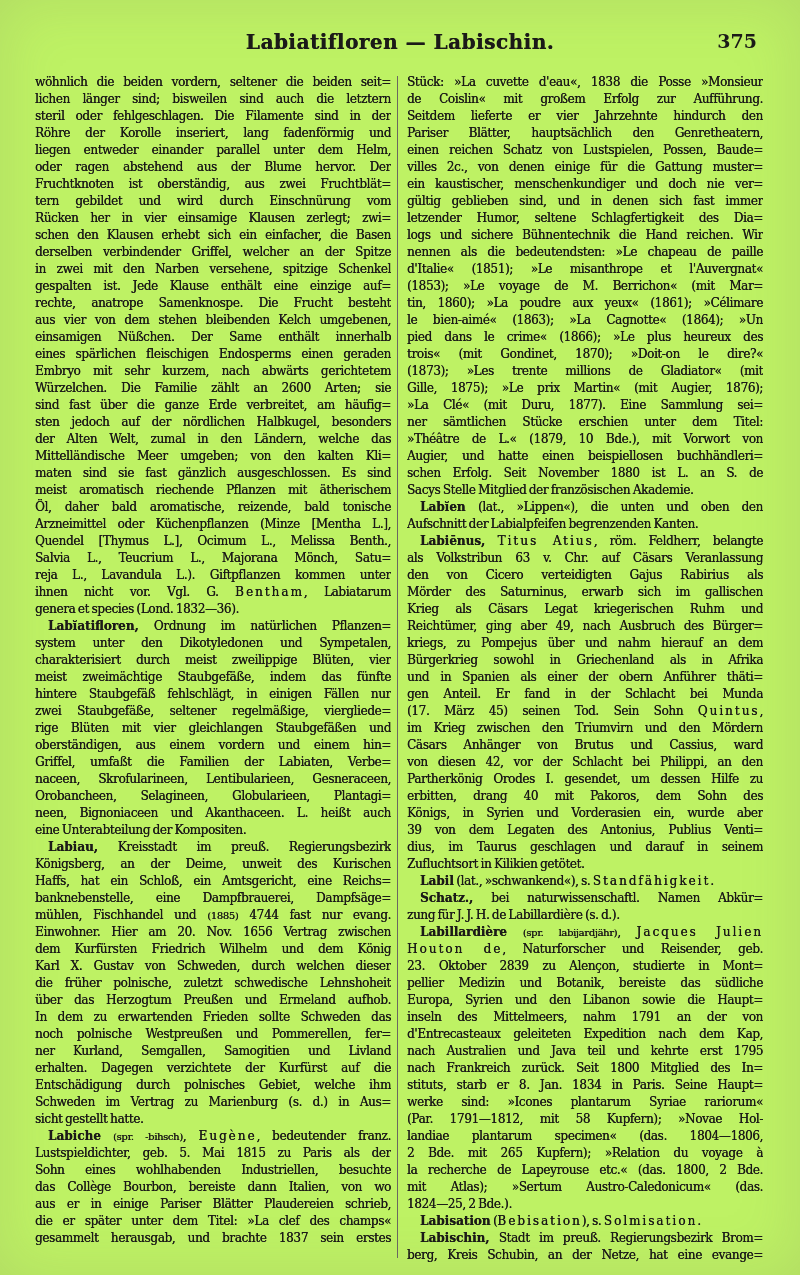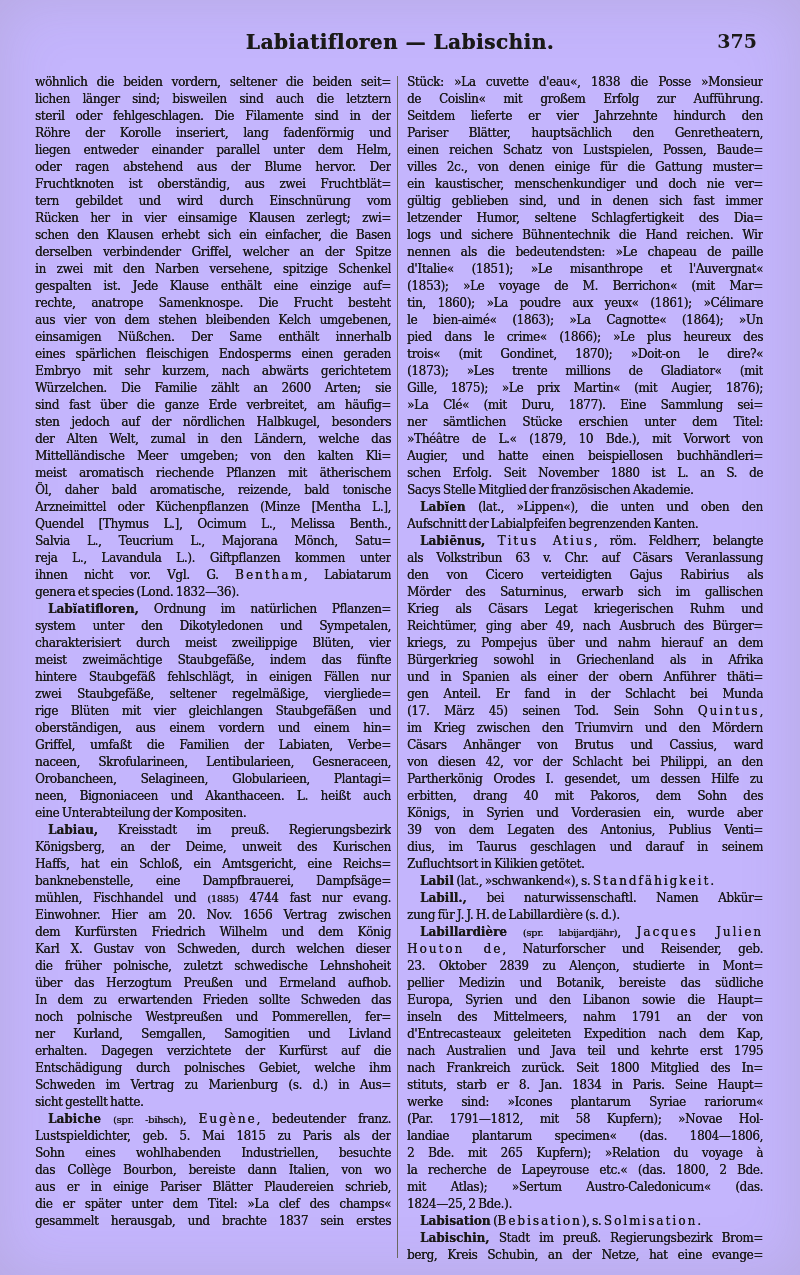--- a/index.html
+++ b/index.html
@@ -1,20 +1,20 @@
 <!DOCTYPE html>
 <html><head>
 <meta charset="utf-8">
 <style>
   html, body { margin: 0; padding: 0; }
   .page {
     position: relative;
     width: 800px;
     height: 1275px;
-    background: #c4b5fd;
+    background: #bef264;
     box-shadow: inset 0 0 60px rgba(120,115,100,0.18);
     font-family: "DejaVu Serif", "Liberation Serif", serif;
     color: #1b1a18;
     overflow: hidden;
   }
   .header {
     position: relative;
     height: 30px;
     padding-top: 30px;
   }
@@ -90,20 +90,21 @@
         <div class="line">rechte, anatrope Samenknospe. Die Frucht besteht</div>
         <div class="line">aus vier von dem stehen bleibenden Kelch umgebenen,</div>
         <div class="line">einsamigen Nüßchen. Der Same enthält innerhalb</div>
         <div class="line">eines spärlichen fleischigen Endosperms einen geraden</div>
         <div class="line">Embryo mit sehr kurzem, nach abwärts gerichtetem</div>
         <div class="line">Würzelchen. Die Familie zählt an 2600 Arten; sie</div>
         <div class="line">sind fast über die ganze Erde verbreitet, am häufig=</div>
         <div class="line">sten jedoch auf der nördlichen Halbkugel, besonders</div>
         <div class="line">der Alten Welt, zumal in den Ländern, welche das</div>
         <div class="line">Mittelländische Meer umgeben; von den kalten Kli=</div>
+        <div class="line">maten sind sie fast gänzlich ausgeschlossen. Es sind</div>
         <div class="line">meist aromatisch riechende Pflanzen mit ätherischem</div>
         <div class="line">Öl, daher bald aromatische, reizende, bald tonische</div>
         <div class="line">Arzneimittel oder Küchenpflanzen (Minze [Mentha L.],</div>
         <div class="line">Quendel [Thymus L.], Ocimum L., Melissa Benth.,</div>
         <div class="line">Salvia L., Teucrium L., Majorana Mönch, Satu=</div>
         <div class="line">reja L., Lavandula L.). Giftpflanzen kommen unter</div>
         <div class="line">ihnen nicht vor. Vgl. G. <span class="sp">Bentham</span>, Labiatarum</div>
         <div class="line endline">genera et species (Lond. 1832—36).</div>
         <div class="line indent"><b class="hw">Labĭatifloren,</b> Ordnung im natürlichen Pflanzen=</div>
         <div class="line">system unter den Dikotyledonen und Sympetalen,</div>
@@ -186,21 +187,21 @@
         <div class="line">im Krieg zwischen den Triumvirn und den Mördern</div>
         <div class="line">Cäsars Anhänger von Brutus und Cassius, ward</div>
         <div class="line">von diesen 42, vor der Schlacht bei Philippi, an den</div>
         <div class="line">Partherkönig Orodes I. gesendet, um dessen Hilfe zu</div>
         <div class="line">erbitten, drang 40 mit Pakoros, dem Sohn des</div>
         <div class="line">Königs, in Syrien und Vorderasien ein, wurde aber</div>
         <div class="line">39 von dem Legaten des Antonius, Publius Venti=</div>
         <div class="line">dius, im Taurus geschlagen und darauf in seinem</div>
         <div class="line endline">Zufluchtsort in Kilikien getötet.</div>
         <div class="line indent endline"><b class="hw">Labil</b> (lat., »schwankend«), s. <span class="sp">Standfähigkeit</span>.</div>
-        <div class="line indent"><b class="hw">Labill.,</b> bei naturwissenschaftl. Namen Abkür=</div>
+        <div class="line indent"><b class="hw">Schatz.,</b> bei naturwissenschaftl. Namen Abkür=</div>
         <div class="line endline">zung für J. J. H. de Labillardière (s. d.).</div>
         <div class="line indent"><b class="hw">Labillardière</b> <span class="small">(spr. labijardjähr)</span>, <span class="sp">Jacques Julien</span></div>
         <div class="line"><span class="sp">Houton de</span>, Naturforscher und Reisender, geb.</div>
         <div class="line">23. Oktober 2839 zu Alençon, studierte in Mont=</div>
         <div class="line">pellier Medizin und Botanik, bereiste das südliche</div>
         <div class="line">Europa, Syrien und den Libanon sowie die Haupt=</div>
         <div class="line">inseln des Mittelmeers, nahm 1791 an der von</div>
         <div class="line">d'Entrecasteaux geleiteten Expedition nach dem Kap,</div>
         <div class="line">nach Australien und Java teil und kehrte erst 1795</div>
         <div class="line">nach Frankreich zurück. Seit 1800 Mitglied des In=</div>

